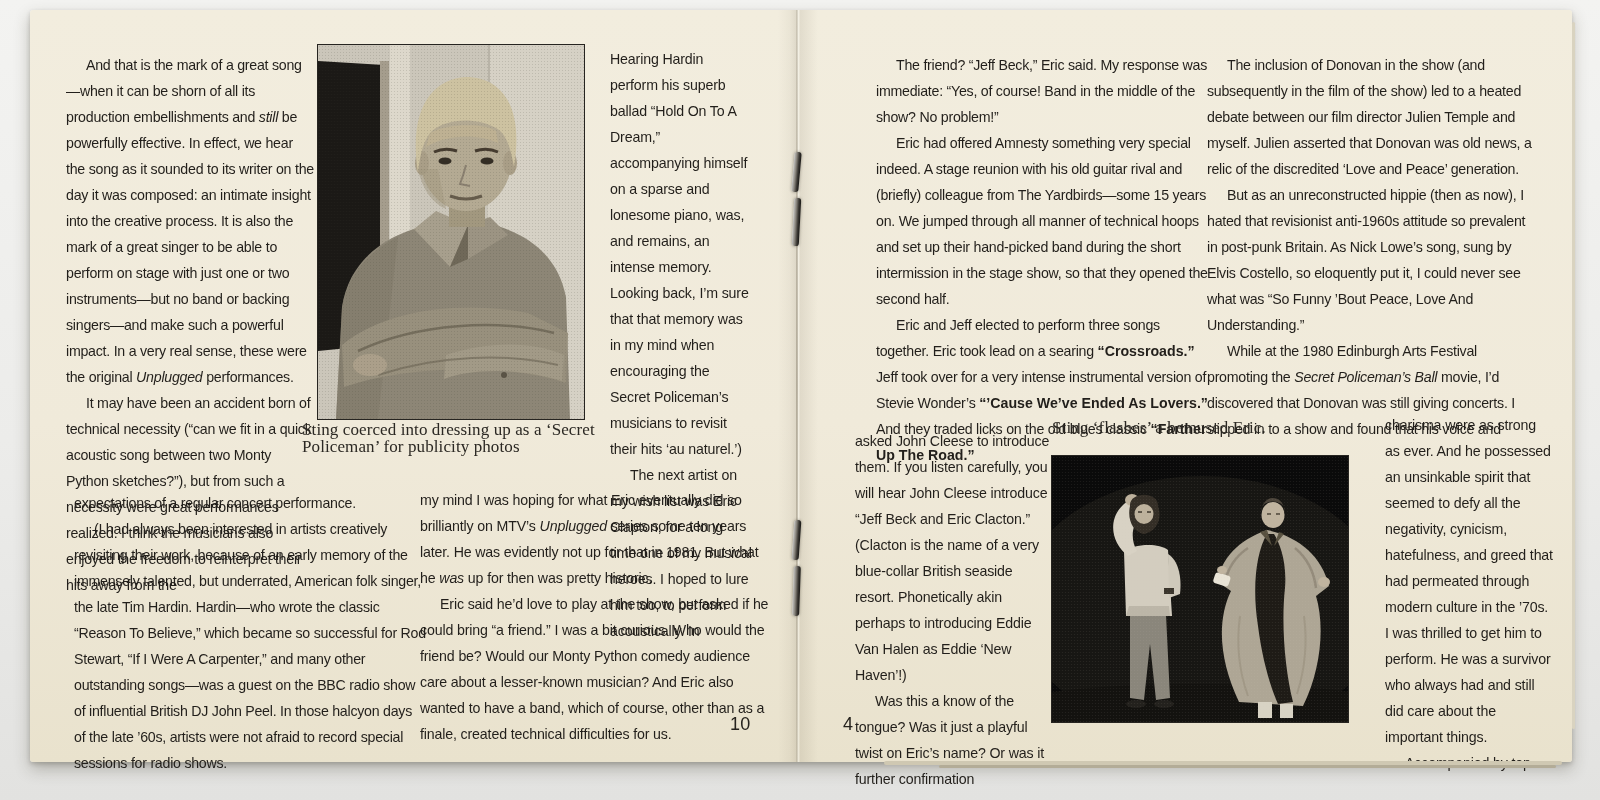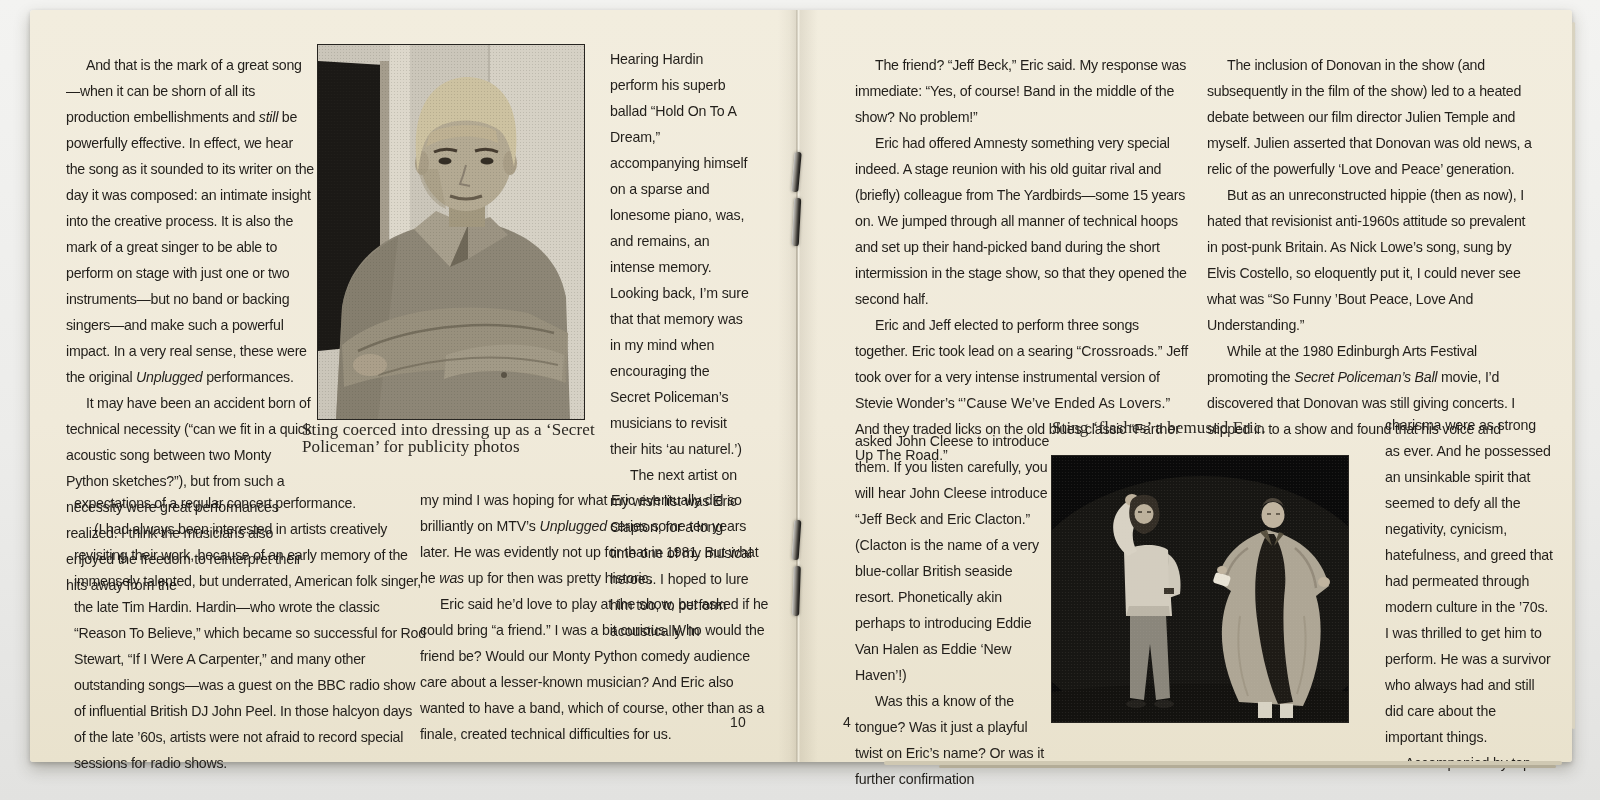--- a/index.html
+++ b/index.html
@@ -29,27 +29,27 @@
     box-shadow:0 0 3px rgba(40,35,25,.45);
   }
   .textblock{
     position:absolute;font-size:14.2px;line-height:26px;color:#221f1b;
     letter-spacing:-.15px;text-align:left;
   }
   .tight{letter-spacing:-.25px;}
   .textblock p{margin:0;}
   .textblock p.ind{text-indent:20px;}
   .i{font-style:italic;}
-  .b{font-weight:400;letter-spacing:0;}
+  .b{font-weight:700;letter-spacing:0;}
   .caption{
     position:absolute;font-family:"Liberation Serif","DejaVu Serif",serif;
     font-weight:400;font-size:17px;line-height:16.5px;
     color:#2b2823;letter-spacing:.1px;
   }
-  .pagenum{position:absolute;font-size:14px;color:#26231e;letter-spacing:.3px;}
+  .pagenum{position:absolute;font-size:18px;color:#26231e;letter-spacing:.3px;}
   .photo{
     position:absolute;margin:0;padding:0;outline:1.5px solid #262420;
     background:#111;overflow:hidden;
   }
   .photo svg{display:block;width:100%;height:100%;}
 </style>
 </head>
 <body>
 
 <div class="paper">
@@ -119,33 +119,33 @@
 
   <div class="pagenum" style="left:700px;top:704px">10</div>
 
   <div class="fold"></div>
   <div class="crease"></div>
   <div class="staple" style="top:142px;height:40px;transform:rotate(5deg)"></div>
   <div class="staple" style="top:188px;height:48px;transform:rotate(3deg)"></div>
   <div class="staple" style="top:510px;height:40px;transform:rotate(4deg)"></div>
   <div class="staple" style="top:556px;height:50px;transform:rotate(2deg)"></div>
 
-  <div class="textblock tight" style="left:825px;top:42px;width:340px">
+  <div class="textblock tight" style="left:846px;top:42px;width:340px">
       <p class="ind"><span>The friend? “Jeff Beck,” Eric said. My response was immediate: “Yes, of course! Band in the middle of the show? No problem!”</span></p>
       <p class="ind"><span>Eric had offered Amnesty something very special indeed. A stage reunion with his old guitar rival and (briefly) colleague from The Yardbirds—some 15 years on. We jumped through all manner of technical hoops and set up their hand-picked band during the short intermission in the stage show, so that they opened the second half.</span></p>
       <p class="ind"><span>Eric and Jeff elected to perform three songs together. Eric took lead on a searing </span><span class="b">“Crossroads.”</span><span> Jeff took over for a very intense instrumental version of Stevie Wonder’s </span><span class="b">“’Cause We’ve Ended As Lovers.”</span><span> And they traded licks on the old blues classic </span><span class="b">“Farther Up The Road.”</span></p>
     </div>
 
   <div class="textblock" style="left:825px;top:418px;width:196px">
       <p><span>asked John Cleese to introduce them. If you listen carefully, you will hear John Cleese introduce “Jeff Beck and Eric Clacton.” (Clacton is the name of a very blue-collar British seaside resort. Phonetically akin perhaps to introducing Eddie Van Halen as Eddie ‘New Haven’!)</span></p>
       <p class="ind"><span>Was this a know of the tongue? Was it just a playful twist on Eric’s name? Or was it further confirmation</span></p>
     </div>
 
   <div class="textblock tight" style="left:1177px;top:42px;width:330px">
-      <p class="ind"><span>The inclusion of Donovan in the show (and subsequently in the film of the show) led to a heated debate between our film director Julien Temple and myself. Julien asserted that Donovan was old news, a relic of the powerfully ‘Love and Peace’ generation.</span></p>
+      <p class="ind"><span>The inclusion of Donovan in the show (and subsequently in the film of the show) led to a heated debate between our film director Julien Temple and myself. Julien asserted that Donovan was old news, a relic of the discredited ‘Love and Peace’ generation.</span></p>
       <p class="ind"><span>But as an unreconstructed hippie (then as now), I hated that revisionist anti-1960s attitude so prevalent in post-punk Britain. As Nick Lowe’s song, sung by Elvis Costello, so eloquently put it, I could never see what was “So Funny ’Bout Peace, Love And Understanding.”</span></p>
       <p class="ind"><span>While at the 1980 Edinburgh Arts Festival promoting the </span><span class="i">Secret Policeman’s Ball</span><span> movie, I’d discovered that Donovan was still giving concerts. I slipped in to a show and found that his voice and</span></p>
     </div>
 
   <div class="caption" style="left:1022px;top:410px;width:296px">Sting ‘flashes’ a bemused Eric.</div>
 
   <figure class="photo" style="left:1022px;top:446px;width:296px;height:266px">
     <svg viewBox="0 0 296 266" preserveAspectRatio="none">
       <defs>
         <pattern id="htR" width="3" height="3" patternUnits="userSpaceOnUse">

